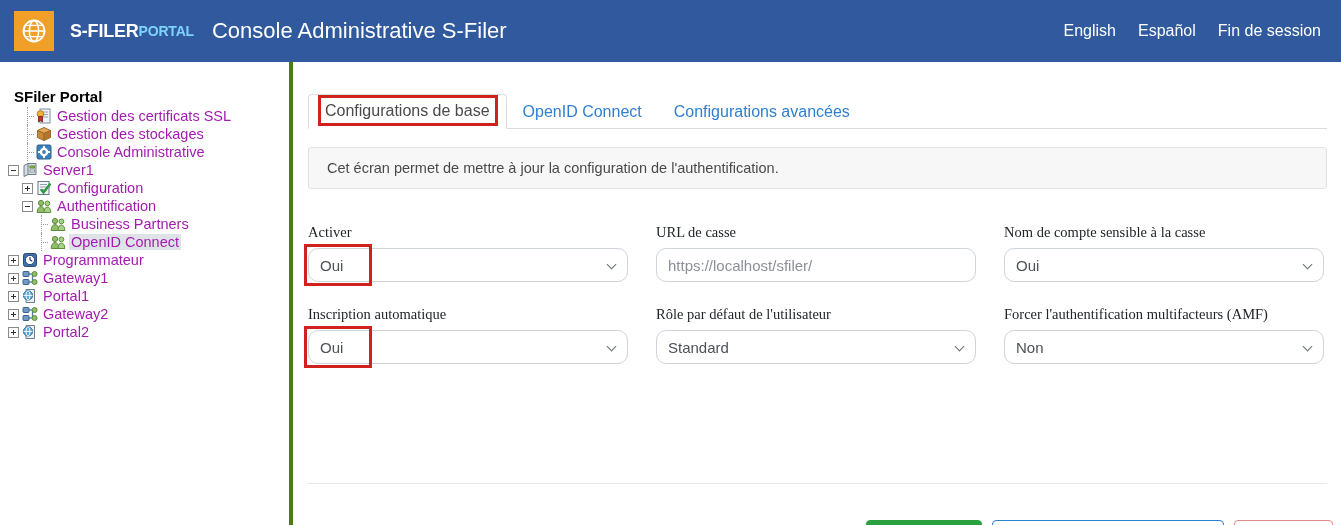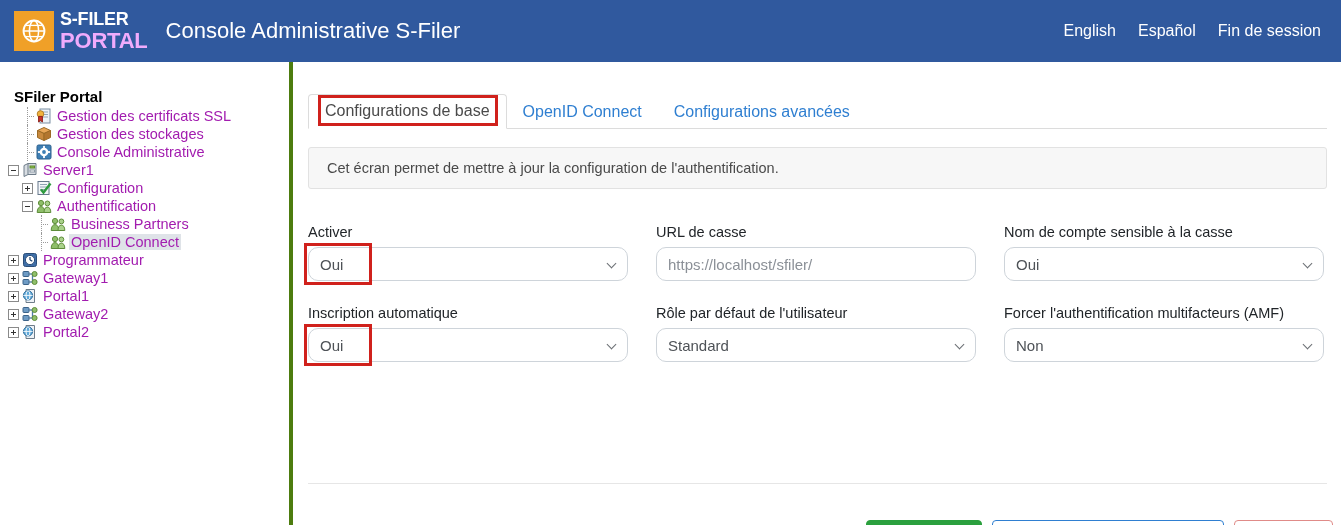--- a/index.html
+++ b/index.html
@@ -20,30 +20,30 @@
   }
   #brand { display: flex; align-items: center; margin-left: 14px; }
   #logo-mark {
     width: 40px; height: 40px;
     background: #F0A028;
     display: flex; align-items: center; justify-content: center;
     flex: none;
   }
   #logo-mark svg { display: block; }
   #logo-words {
-    margin-left: 6px;
-    display: flex; flex-direction: column;
+    margin-left: 16px;
+    display: flex; 
     line-height: 1.0;
   }
   #logo-line1 {
     color: #ffffff; font-size: 18px; font-weight: bold;
     letter-spacing: -0.2px;
   }
   #logo-line2 {
-    color: #f0abfc; font-size: 22px; font-weight: bold;
+    color: #7dd3fc; font-size: 14px; font-weight: bold;
     letter-spacing: -0.2px; margin-top: 2px;
   }
   #app-title {
     color: #ffffff; font-size: 22px; margin-left: 18px;
     white-space: nowrap;
   }
   #header-nav {
     margin-left: auto; margin-right: 20px;
     display: flex; align-items: center; gap: 22px;
   }
@@ -146,20 +146,21 @@
   #form {
     position: absolute; left: 14px; top: 162px;
     width: 1019px;
   }
   .frow { display: flex; margin-bottom: 24px; }
   .fcell { width: 348px; flex: none; position: relative; }
   .fcell:nth-child(2) { width: 348px; }
   .flabel {
     font-size: 14.5px; color: #212529; margin-bottom: 7px;
     white-space: nowrap;
+    font-family: Liberation Serif, serif;
   }
   .ctrl-wrap { position: relative; width: 320px; }
   .ctrl {
     width: 320px; height: 34px;
     border: 1px solid #ced4da; border-radius: 10px;
     background: #ffffff;
     font-size: 15px; color: #4e5257;
     padding: 0 30px 0 11px;
     display: flex; align-items: center;
     font-family: "Liberation Sans", sans-serif;

